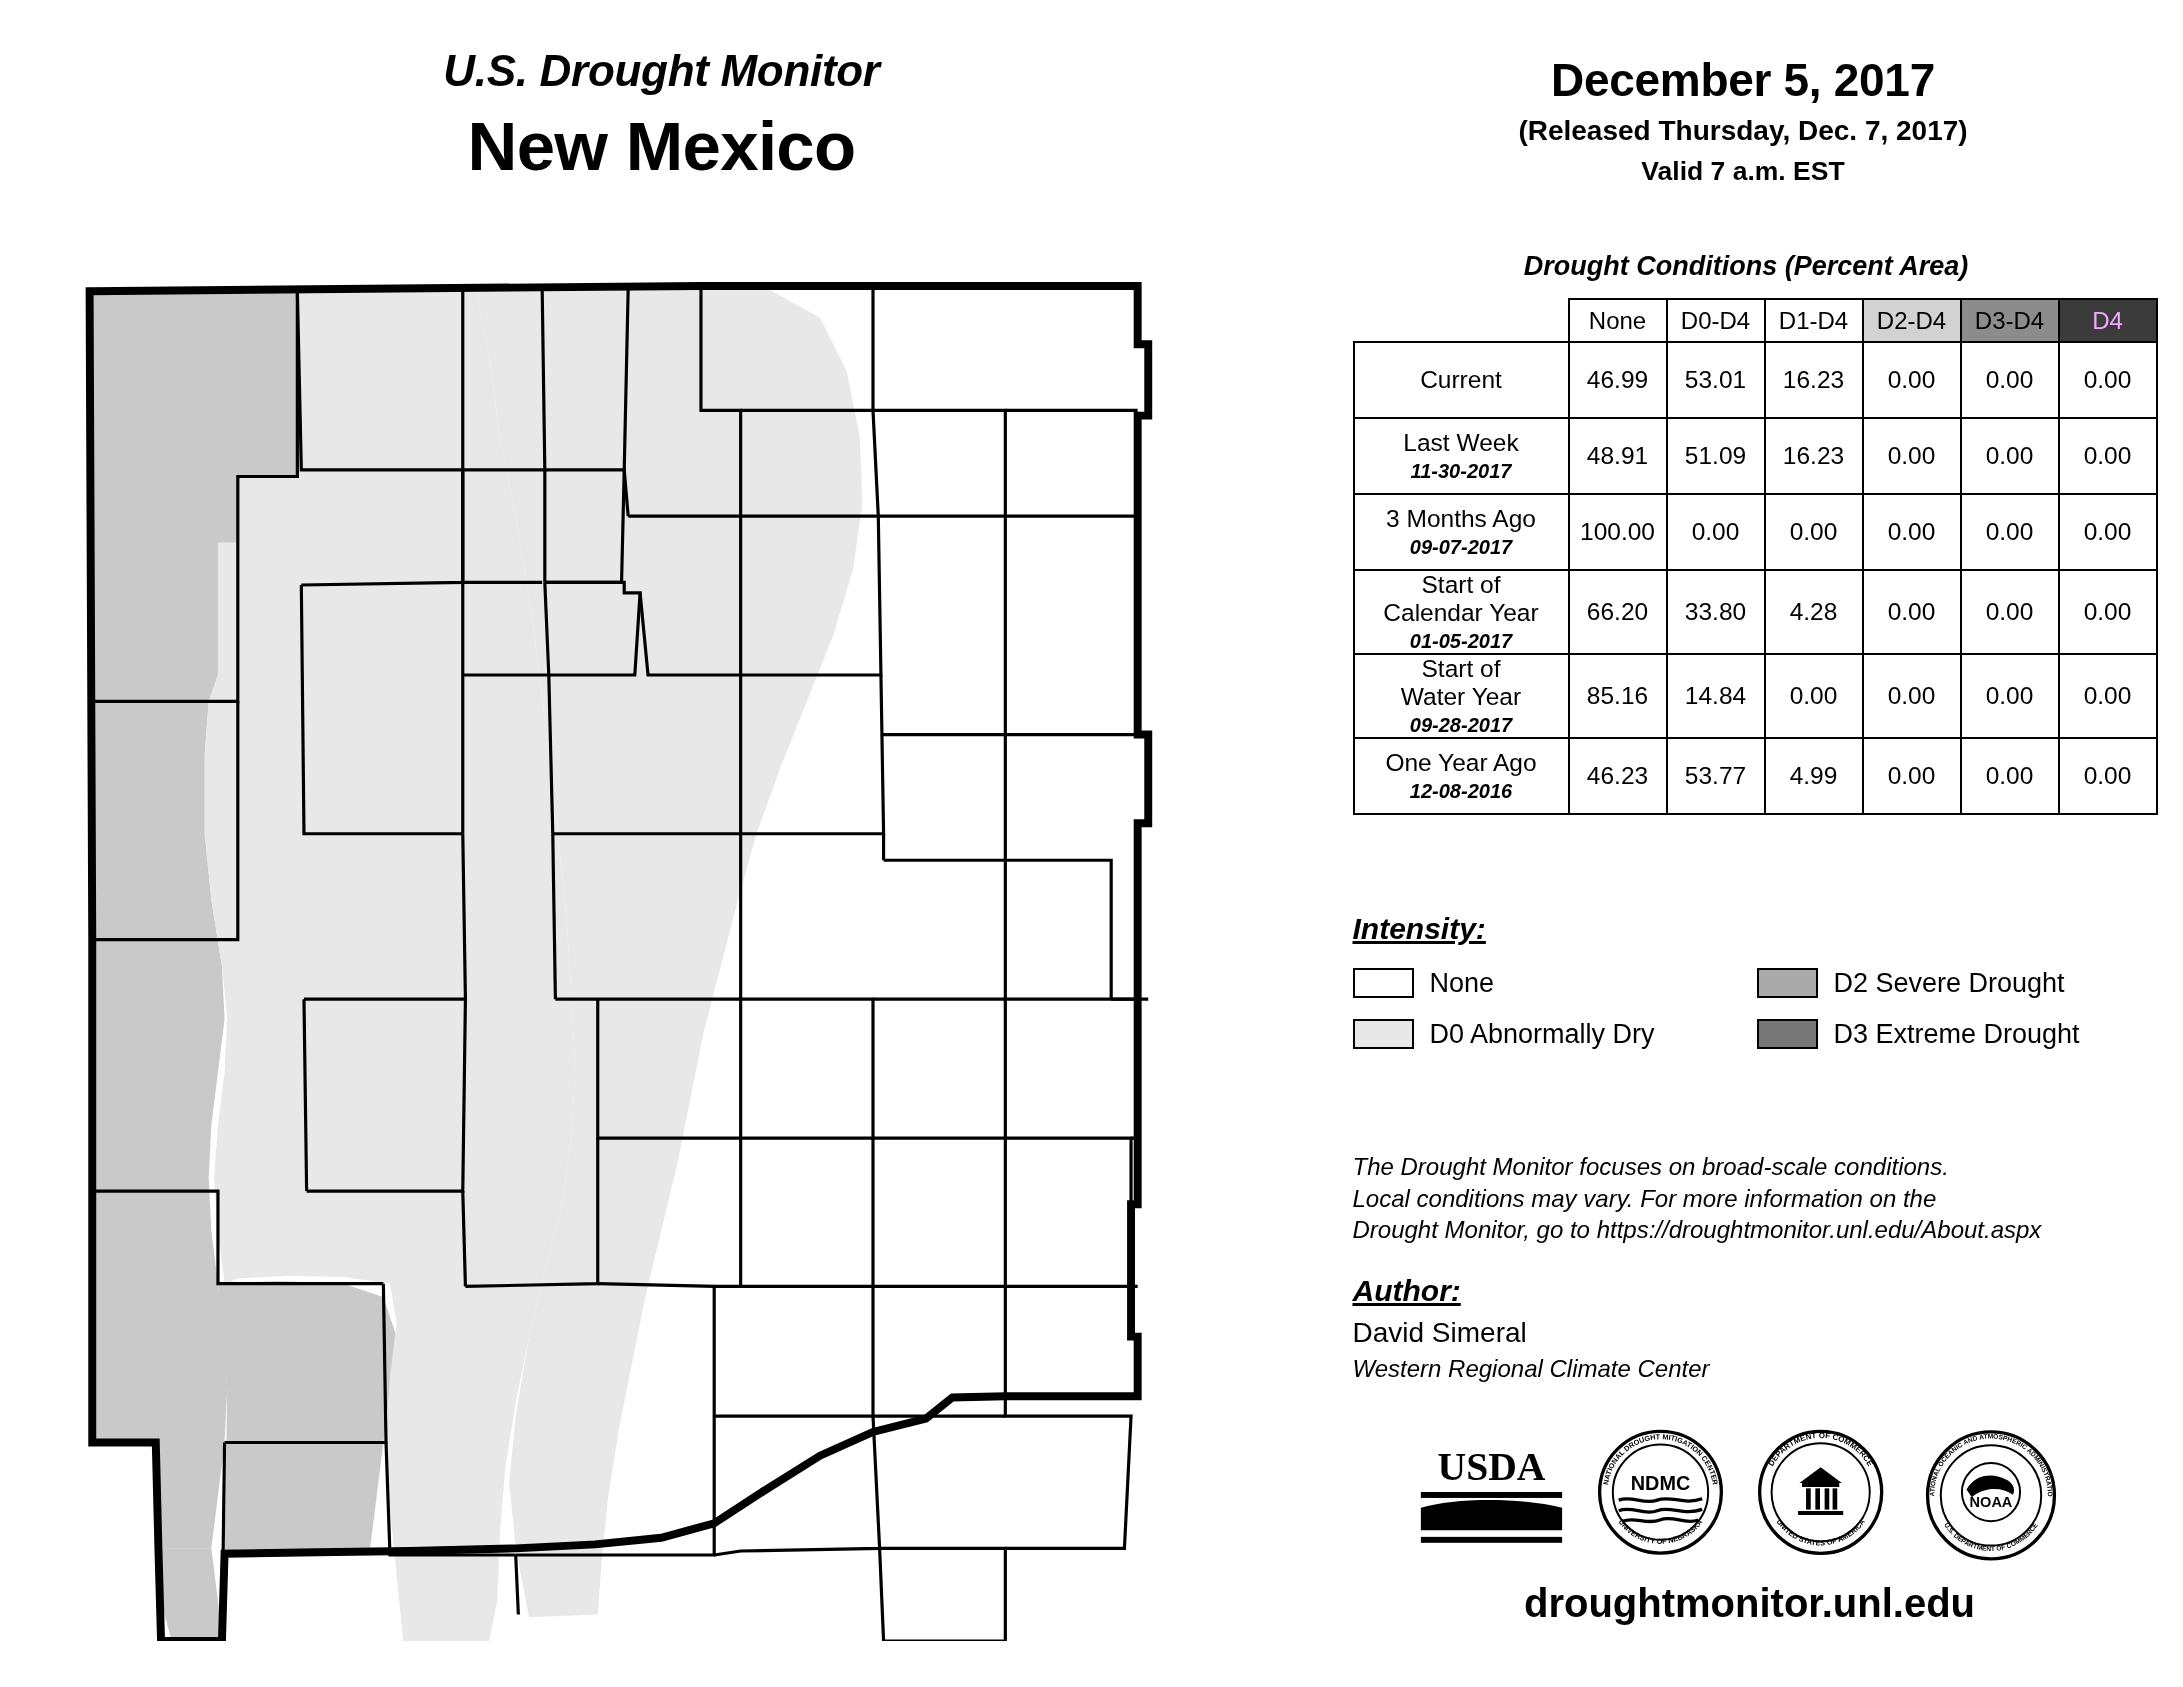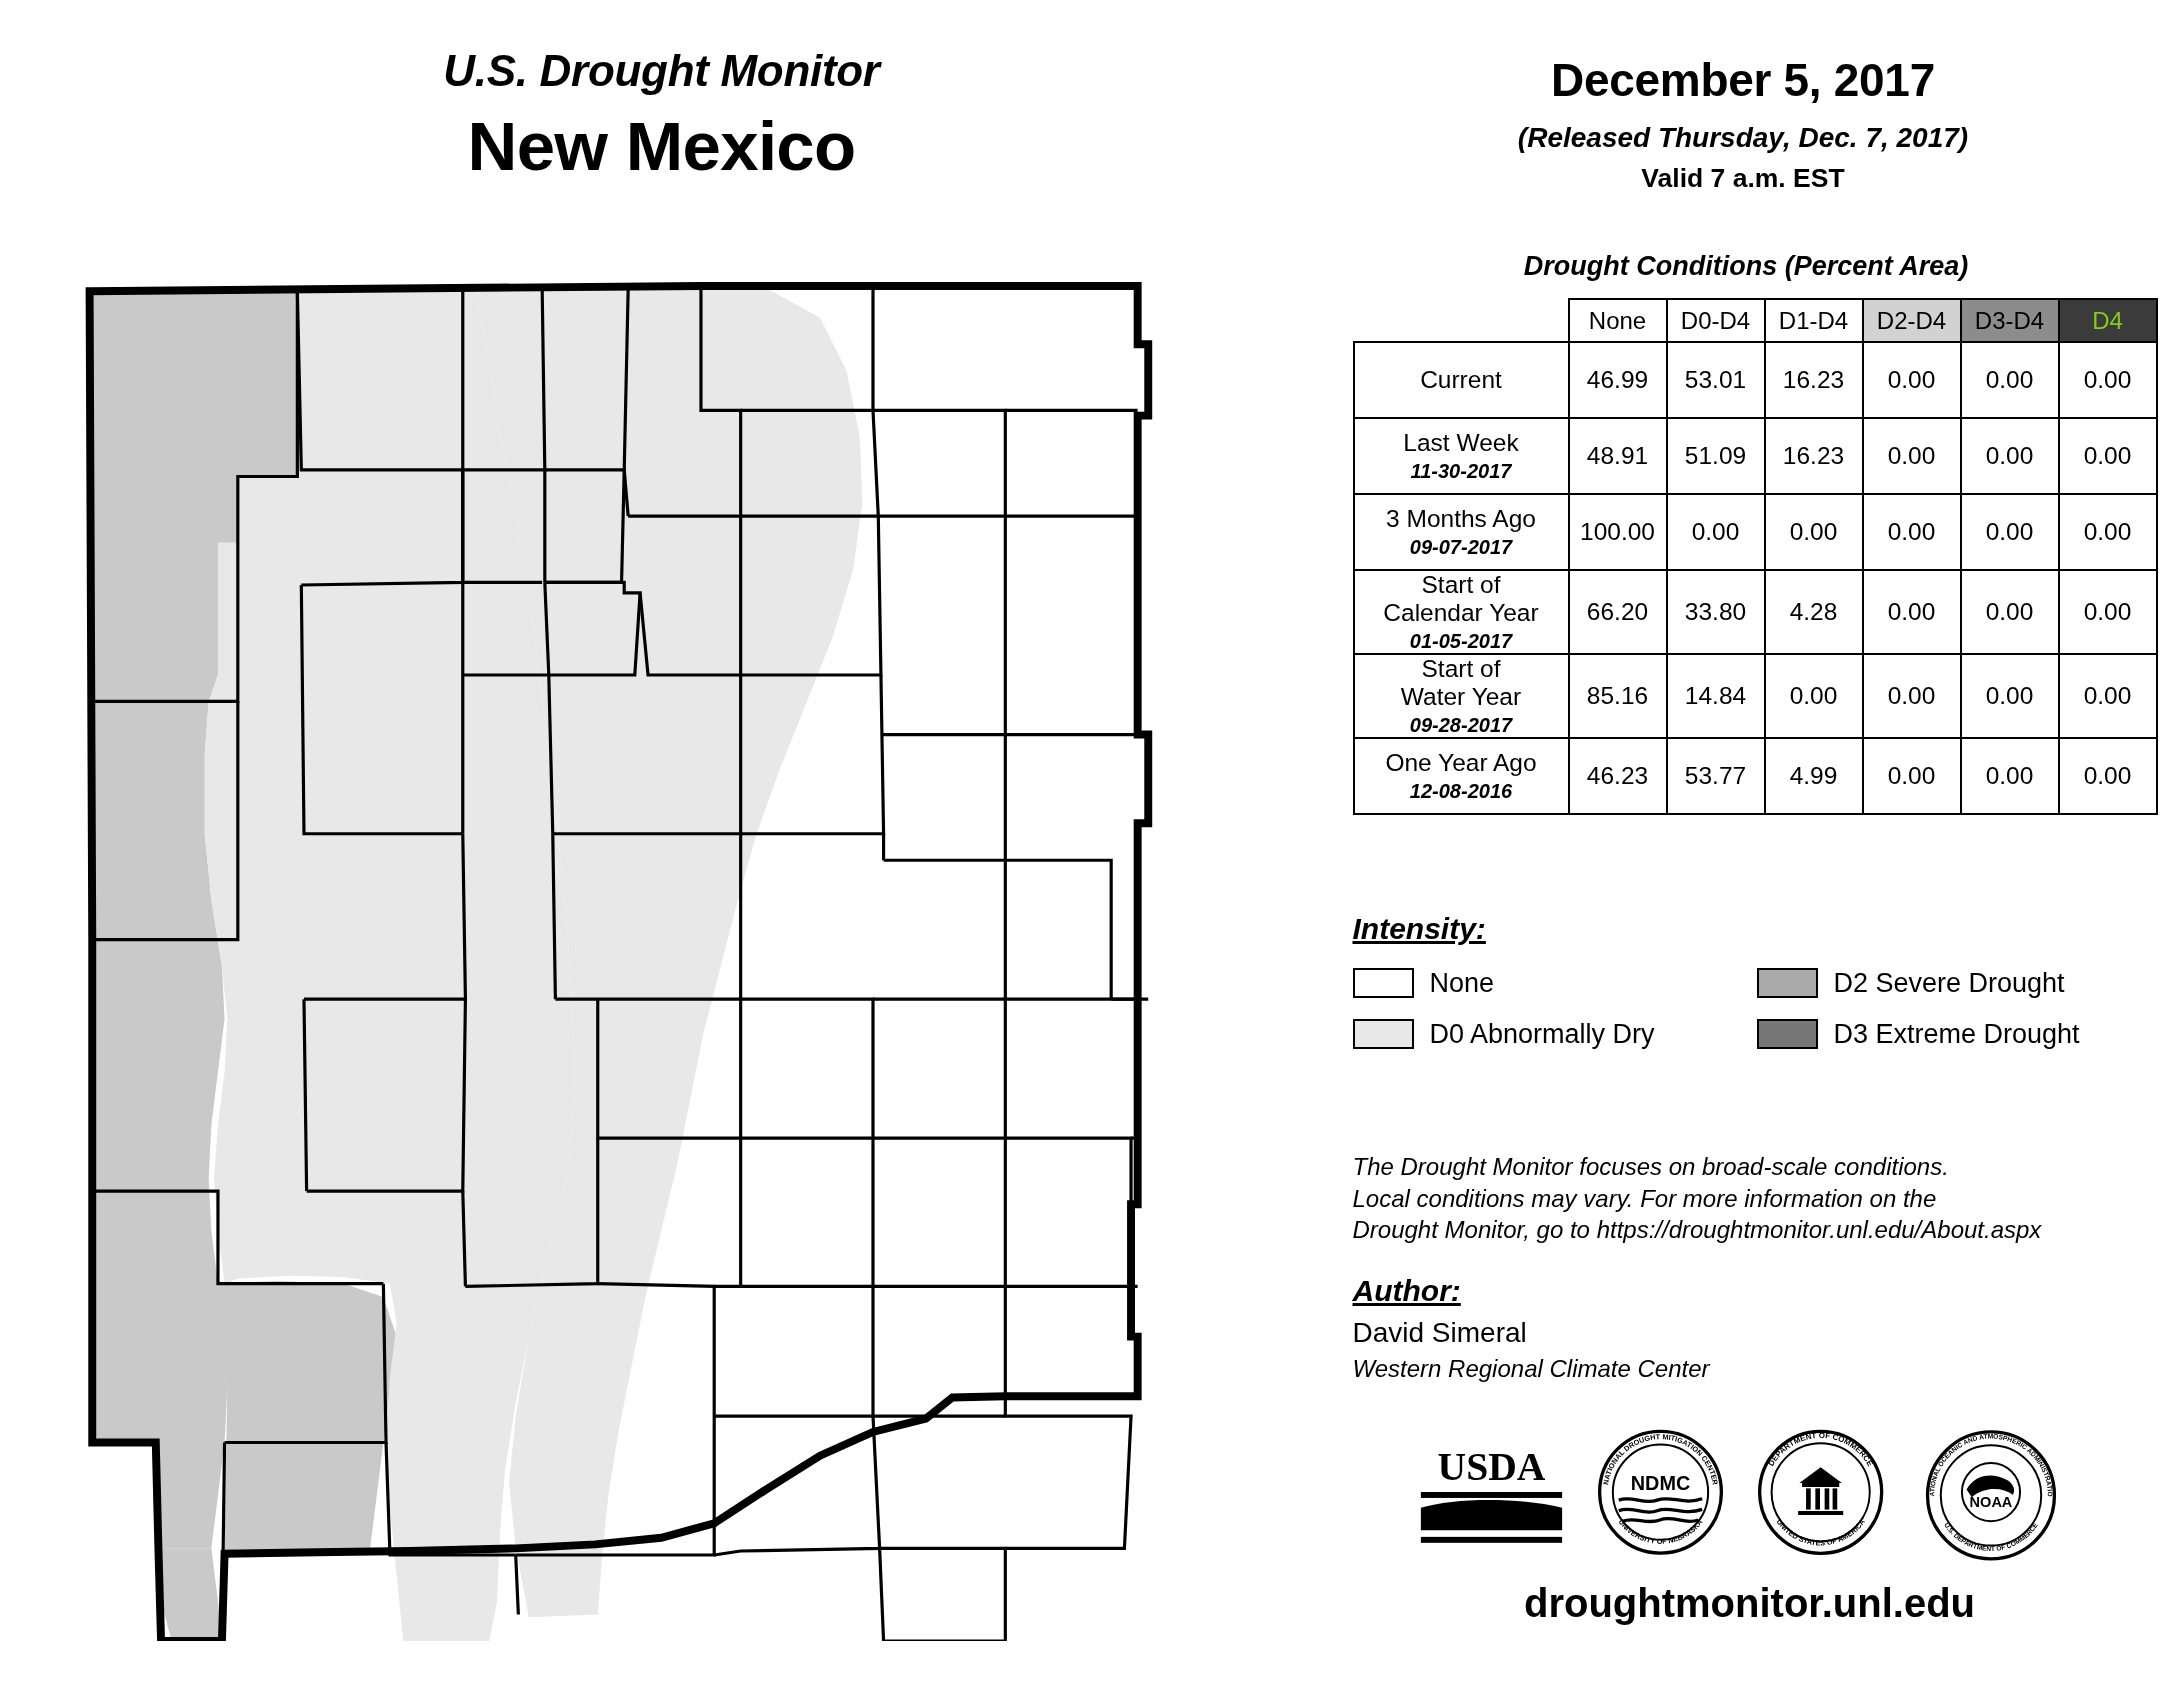--- a/index.html
+++ b/index.html
@@ -78,22 +78,21 @@
     text-align: center;
   }
   .date-main {
     font-size: 46px;
     font-weight: bold;
     letter-spacing: -0.3px;
   }
   .date-released {
     font-size: 28px;
     font-weight: bold;
-    font-style: italic;
-    margin-top: 15px;
+    margin-top: 8px;
   }
   .date-valid {
     font-size: 26.5px;
     font-weight: bold;
     margin-top: 9.3px;
   }
 
   .table-caption {
     position: absolute;
     left: 0;
@@ -132,21 +131,21 @@
   }
   th.blank-corner {
     border: none !important;
     background: #fff;
   }
   th.h-none   { background:#ffffff; }
   th.h-d0d4   { background:#ffffff; }
   th.h-d1d4   { background:#ffffff; }
   th.h-d2d4   { background:#d2d2d2; }
   th.h-d3d4   { background:#8c8c8c; }
-  th.h-d4     { background:#3b3b3b; color:#84cc16; }
+  th.h-d4     { background:#3b3b3b; color:#f0abfc; }
 
   table.cond tbody td { height: 74px; }
   td.rowlabel {
     font-weight: bold;
     font-size: 25px;
     line-height: 1.15;
   }
   td.rowlabel .sub {
     display: block;
     font-weight: bold;

